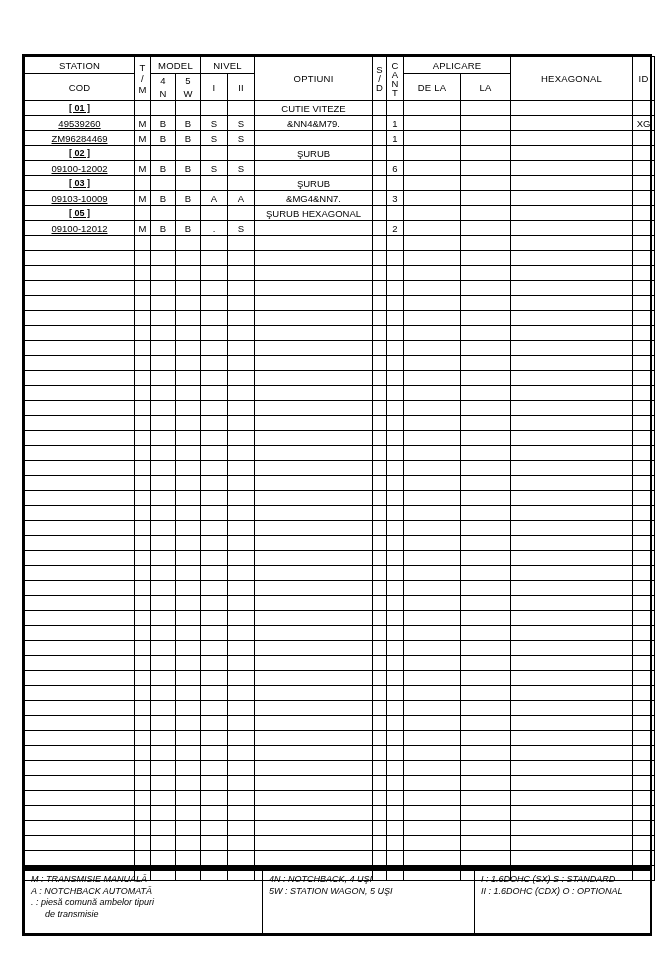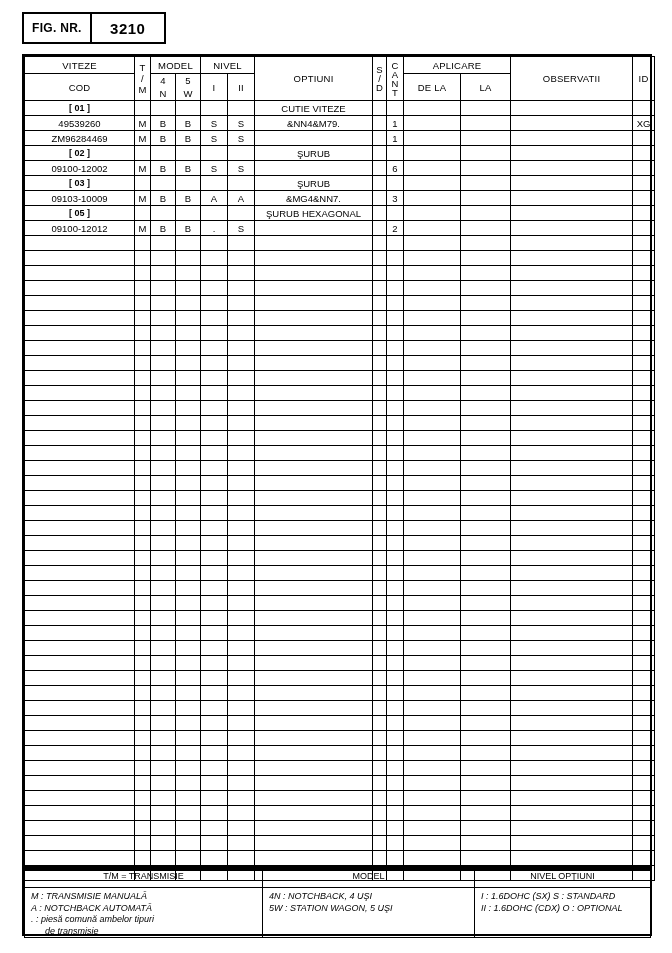--- a/index.html
+++ b/index.html
@@ -125,20 +125,21 @@
 
   
   tr.data td {
     height: 14px;
     font-size: 9.5px;
   }
   td.cod-cell {
     text-align: left;
     padding-left: 6px;
     font-size: 9px;
+    text-decoration: underline;
   }
   td.cod-cell.pos {
     text-align: center;
     padding-left: 0;
     font-weight: bold;
     font-size: 9px;
   }
   td.opt-cell {
     text-align: left;
     padding-left: 4px;
@@ -196,25 +197,20 @@
   col.lg3 { width: 176px; }
 
   .nowrap { white-space: nowrap; font-style: italic; }
 </style>
 </head>
 <body>
 
 <div class="page">
 
   <div class="header">
-    <div class="fig-box">
-      <div class="fig-label">FIG. NR.</div>
-      <div class="fig-sep"></div>
-      <div class="fig-value">3210</div>
-    </div>
   </div>
 
   <div class="frame">
     <table class="main">
       <colgroup>
         <col class="c-cod">
           <col class="c-tm">
           <col class="c-4n">
           <col class="c-5w">
         <col class="c-ni">
@@ -222,42 +218,42 @@
           <col class="c-opt">
           <col class="c-sd">
         <col class="c-cant">
           <col class="c-dela">
           <col class="c-la">
           <col class="c-obs">
           <col class="c-id">
       </colgroup>
       <thead>
         <tr>
-          <td class="hdr" style="height:16px;">VITEZE</td>
+          <td class="hdr" style="height:16px;">STATION</td>
           <td class="hdr" rowspan="3">
             <div>T</div>
             <div>/</div>
             <div>M</div>
           </td>
           <td class="hdr" colspan="2">MODEL</td>
           <td class="hdr" colspan="2">NIVEL</td>
           <td class="hdr" rowspan="3">OPTIUNI</td>
           <td class="hdr-sd" rowspan="3">
             <div>S</div>
             <div>/</div>
             <div>D</div>
           </td>
           <td class="hdr-cant" rowspan="3">
             <div>C</div>
             <div>A</div>
             <div>N</div>
             <div>T</div>
           </td>
           <td class="hdr" colspan="2">APLICARE</td>
-          <td class="hdr" rowspan="3">OBSERVATII</td>
+          <td class="hdr" rowspan="3">HEXAGONAL</td>
           <td class="hdr" rowspan="3">ID</td>
         </tr>
         <tr>
           <td class="hdr" rowspan="2">COD</td>
           <td class="hdr" style="height:13px;border-bottom:none;">4</td>
           <td class="hdr" style="height:13px;border-bottom:none;">5</td>
           <td class="hdr" rowspan="2">I</td>
           <td class="hdr" rowspan="2">II</td>
           <td class="hdr" rowspan="2">DE LA</td>
           <td class="hdr" rowspan="2">LA</td>
@@ -1053,25 +1049,20 @@
   </div>
 
   <div class="legend">
     <table class="legend-tbl">
       <colgroup>
           <col class="lg1">
           <col class="lg2">
           <col class="lg3">
         </colgroup>
       <tbody>
-          <tr>
-        <td class="lg-title">T/M = TRANSMISIE</td>
-        <td class="lg-title">MODEL</td>
-        <td class="lg-title">NIVEL OPŢIUNI</td>
-      </tr>
       <tr>
         <td>
           <div class="lg-body">
             <div class="nowrap">M : TRANSMISIE MANUALĂ</div>
             <div class="nowrap">A : NOTCHBACK AUTOMATĂ</div>
             <div class="nowrap">. : piesă comună ambelor tipuri</div>
             <div class="nowrap indent">de transmisie</div>
           </div>
         </td>
         <td>

